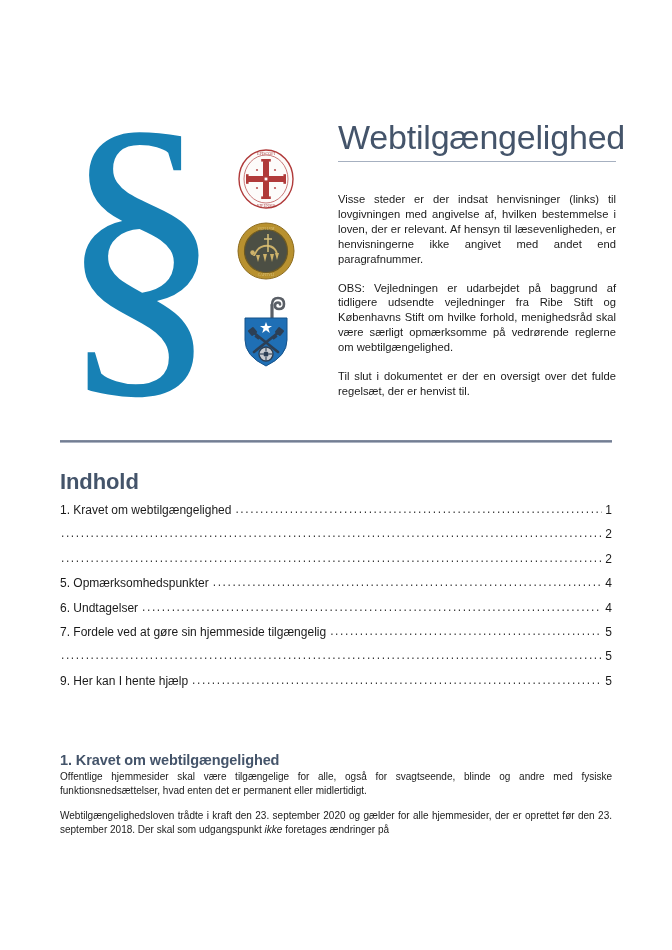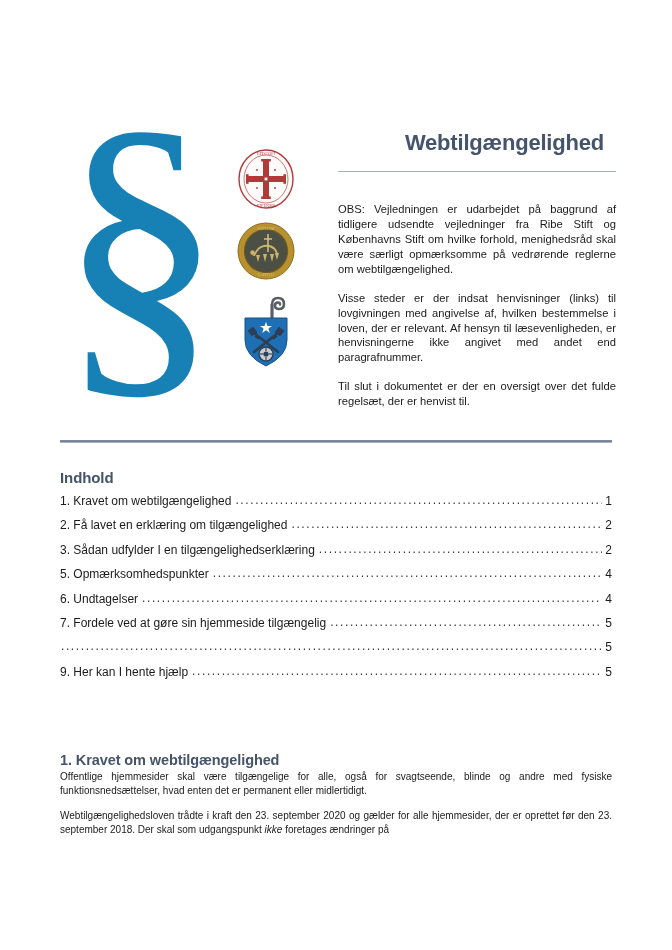--- a/index.html
+++ b/index.html
@@ -67,24 +67,24 @@
   .seal:last-child { margin-bottom: 0; }
 
   
   .title-col {
     position: absolute;
     left: 338px;
     top: 0;
     width: 278px;
   }
   .doc-title {
-    margin: 12px;
-    font-size: 22px;
+    margin: 0;
+    font-size: 34px;
     line-height: 1.15;
-    font-weight: bold;
+    font-weight: normal;
     color: #44546a;
     text-align: right;
     letter-spacing: -0.2px;
     padding-bottom: 4px;
   }
   .title-rule {
     height: 1px;
     width: 100%;
     background: #a6b0c0;
     margin-bottom: 30px;
@@ -110,21 +110,21 @@
 
   
   .toc {
     position: absolute;
     left: 60px;
     top: 469px;
     width: 552px;
   }
   .toc-heading {
     margin: 0 0 8px 0;
-    font-size: 15px;
+    font-size: 22px;
     font-weight: bold;
     color: #44546a;
     letter-spacing: -0.1px;
   }
   .toc-list {
     list-style: none;
     margin: 0;
     padding: 0;
   }
   .toc-item {
@@ -283,45 +283,43 @@
         </svg>
 
       </div>
     </div>
 
     <div class="title-col">
       <h1 class="doc-title">Webtilgængelighed</h1>
       <div class="title-rule"></div>
 
       <div class="intro">
+        <p>Visse steder er der indsat henvisninger (links) til lovgivningen med angivelse af, hvilken bestemmelse i loven, der er relevant. Af hensyn til læsevenligheden, er henvisningerne ikke angivet med andet end paragrafnummer.</p>
         <p>OBS: Vejledningen er udarbejdet på baggrund af tidligere udsendte vejledninger fra Ribe Stift og Københavns Stift om hvilke forhold, menighedsråd skal være særligt opmærksomme på vedrørende reglerne om webtilgængelighed.</p>
-        <p>Visse steder er der indsat henvisninger (links) til lovgivningen med angivelse af, hvilken bestemmelse i loven, der er relevant. Af hensyn til læsevenligheden, er henvisningerne ikke angivet med andet end paragrafnummer.</p>
         <p>Til slut i dokumentet er der en oversigt over det fulde regelsæt, der er henvist til.</p>
       </div>
     </div>
 
   </div>
 
   <div class="divider"></div>
 
   <div class="toc">
     <h2 class="toc-heading">Indhold</h2>
     <ul class="toc-list">
       <li class="toc-item">
         <span class="toc-label">1. Kravet om webtilgængelighed</span>
         <span class="toc-dots"></span>
         <span class="toc-page">1</span>
       </li>
       <li class="toc-item">
-        <span class="toc-label">2. Få lavet en erklæring om tilgængelighed</span>
         <span class="toc-dots"></span>
         <span class="toc-page">2</span>
       </li>
       <li class="toc-item">
-        <span class="toc-label">3. Sådan udfylder I en tilgængelighedserklæring</span>
         <span class="toc-dots"></span>
         <span class="toc-page">2</span>
       </li>
       <li class="toc-item">
         <span class="toc-label">5. Opmærksomhedspunkter</span>
         <span class="toc-dots"></span>
         <span class="toc-page">4</span>
       </li>
       <li class="toc-item">
         <span class="toc-label">6. Undtagelser</span>

